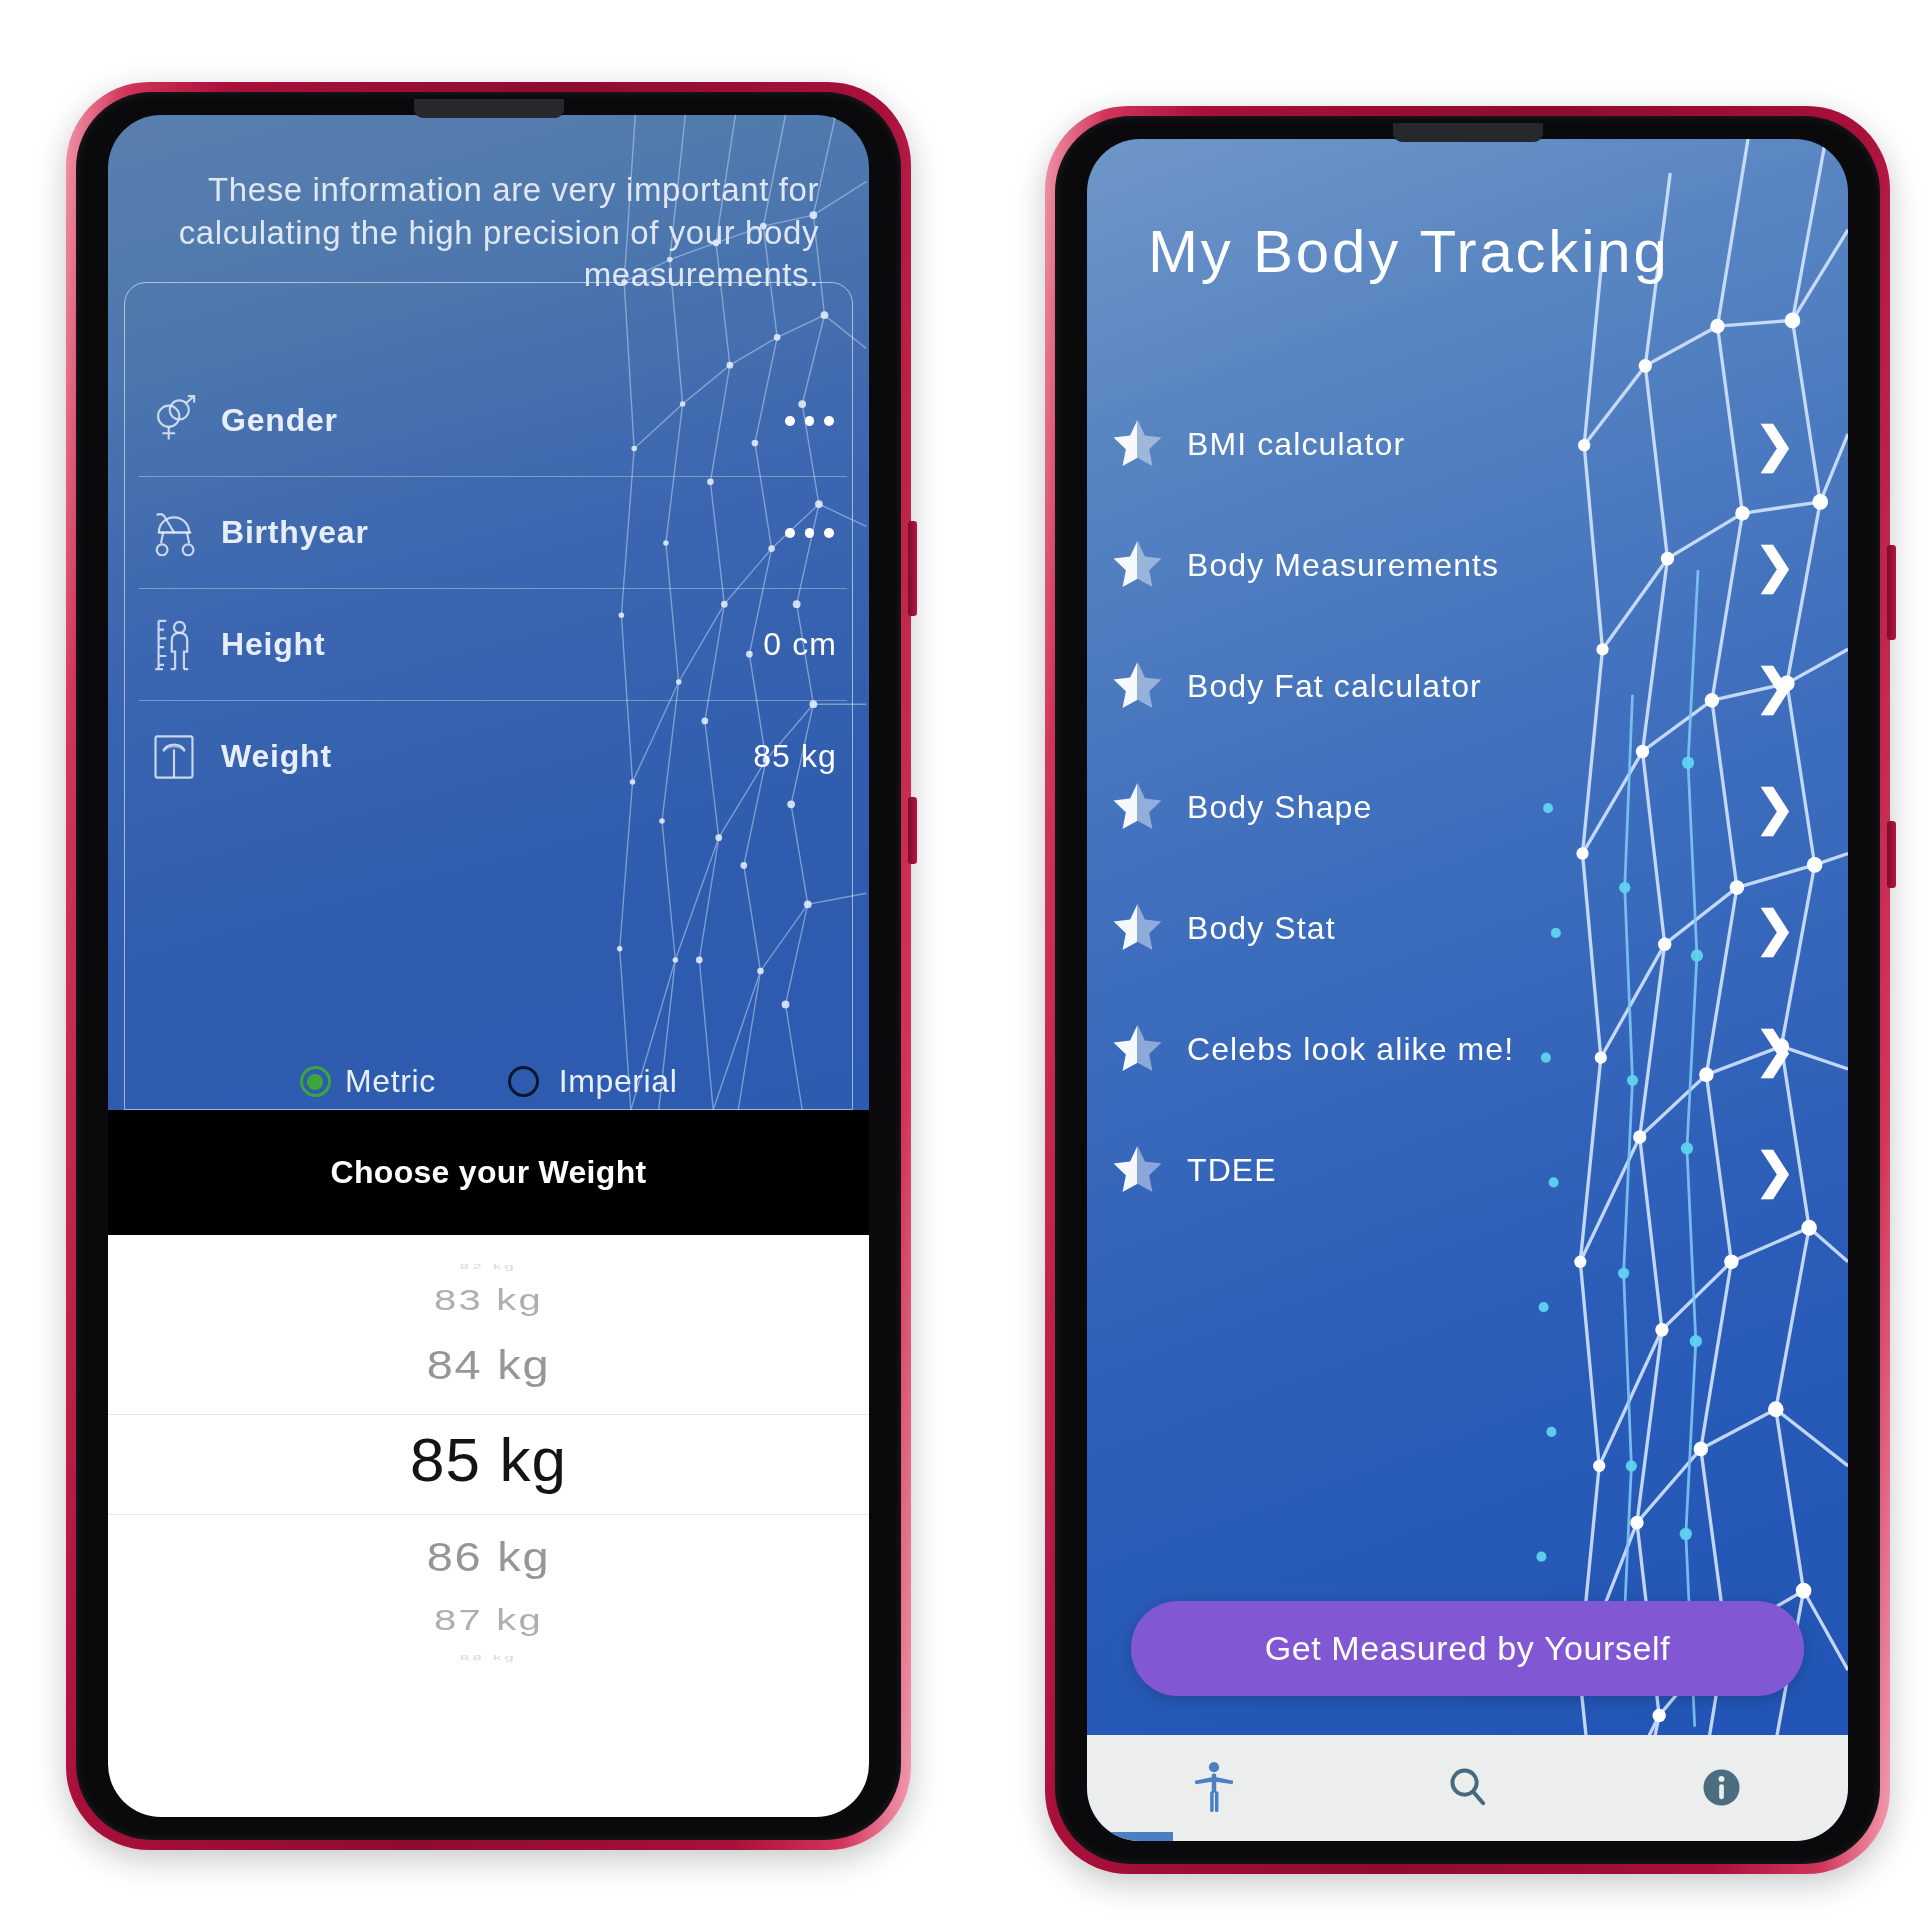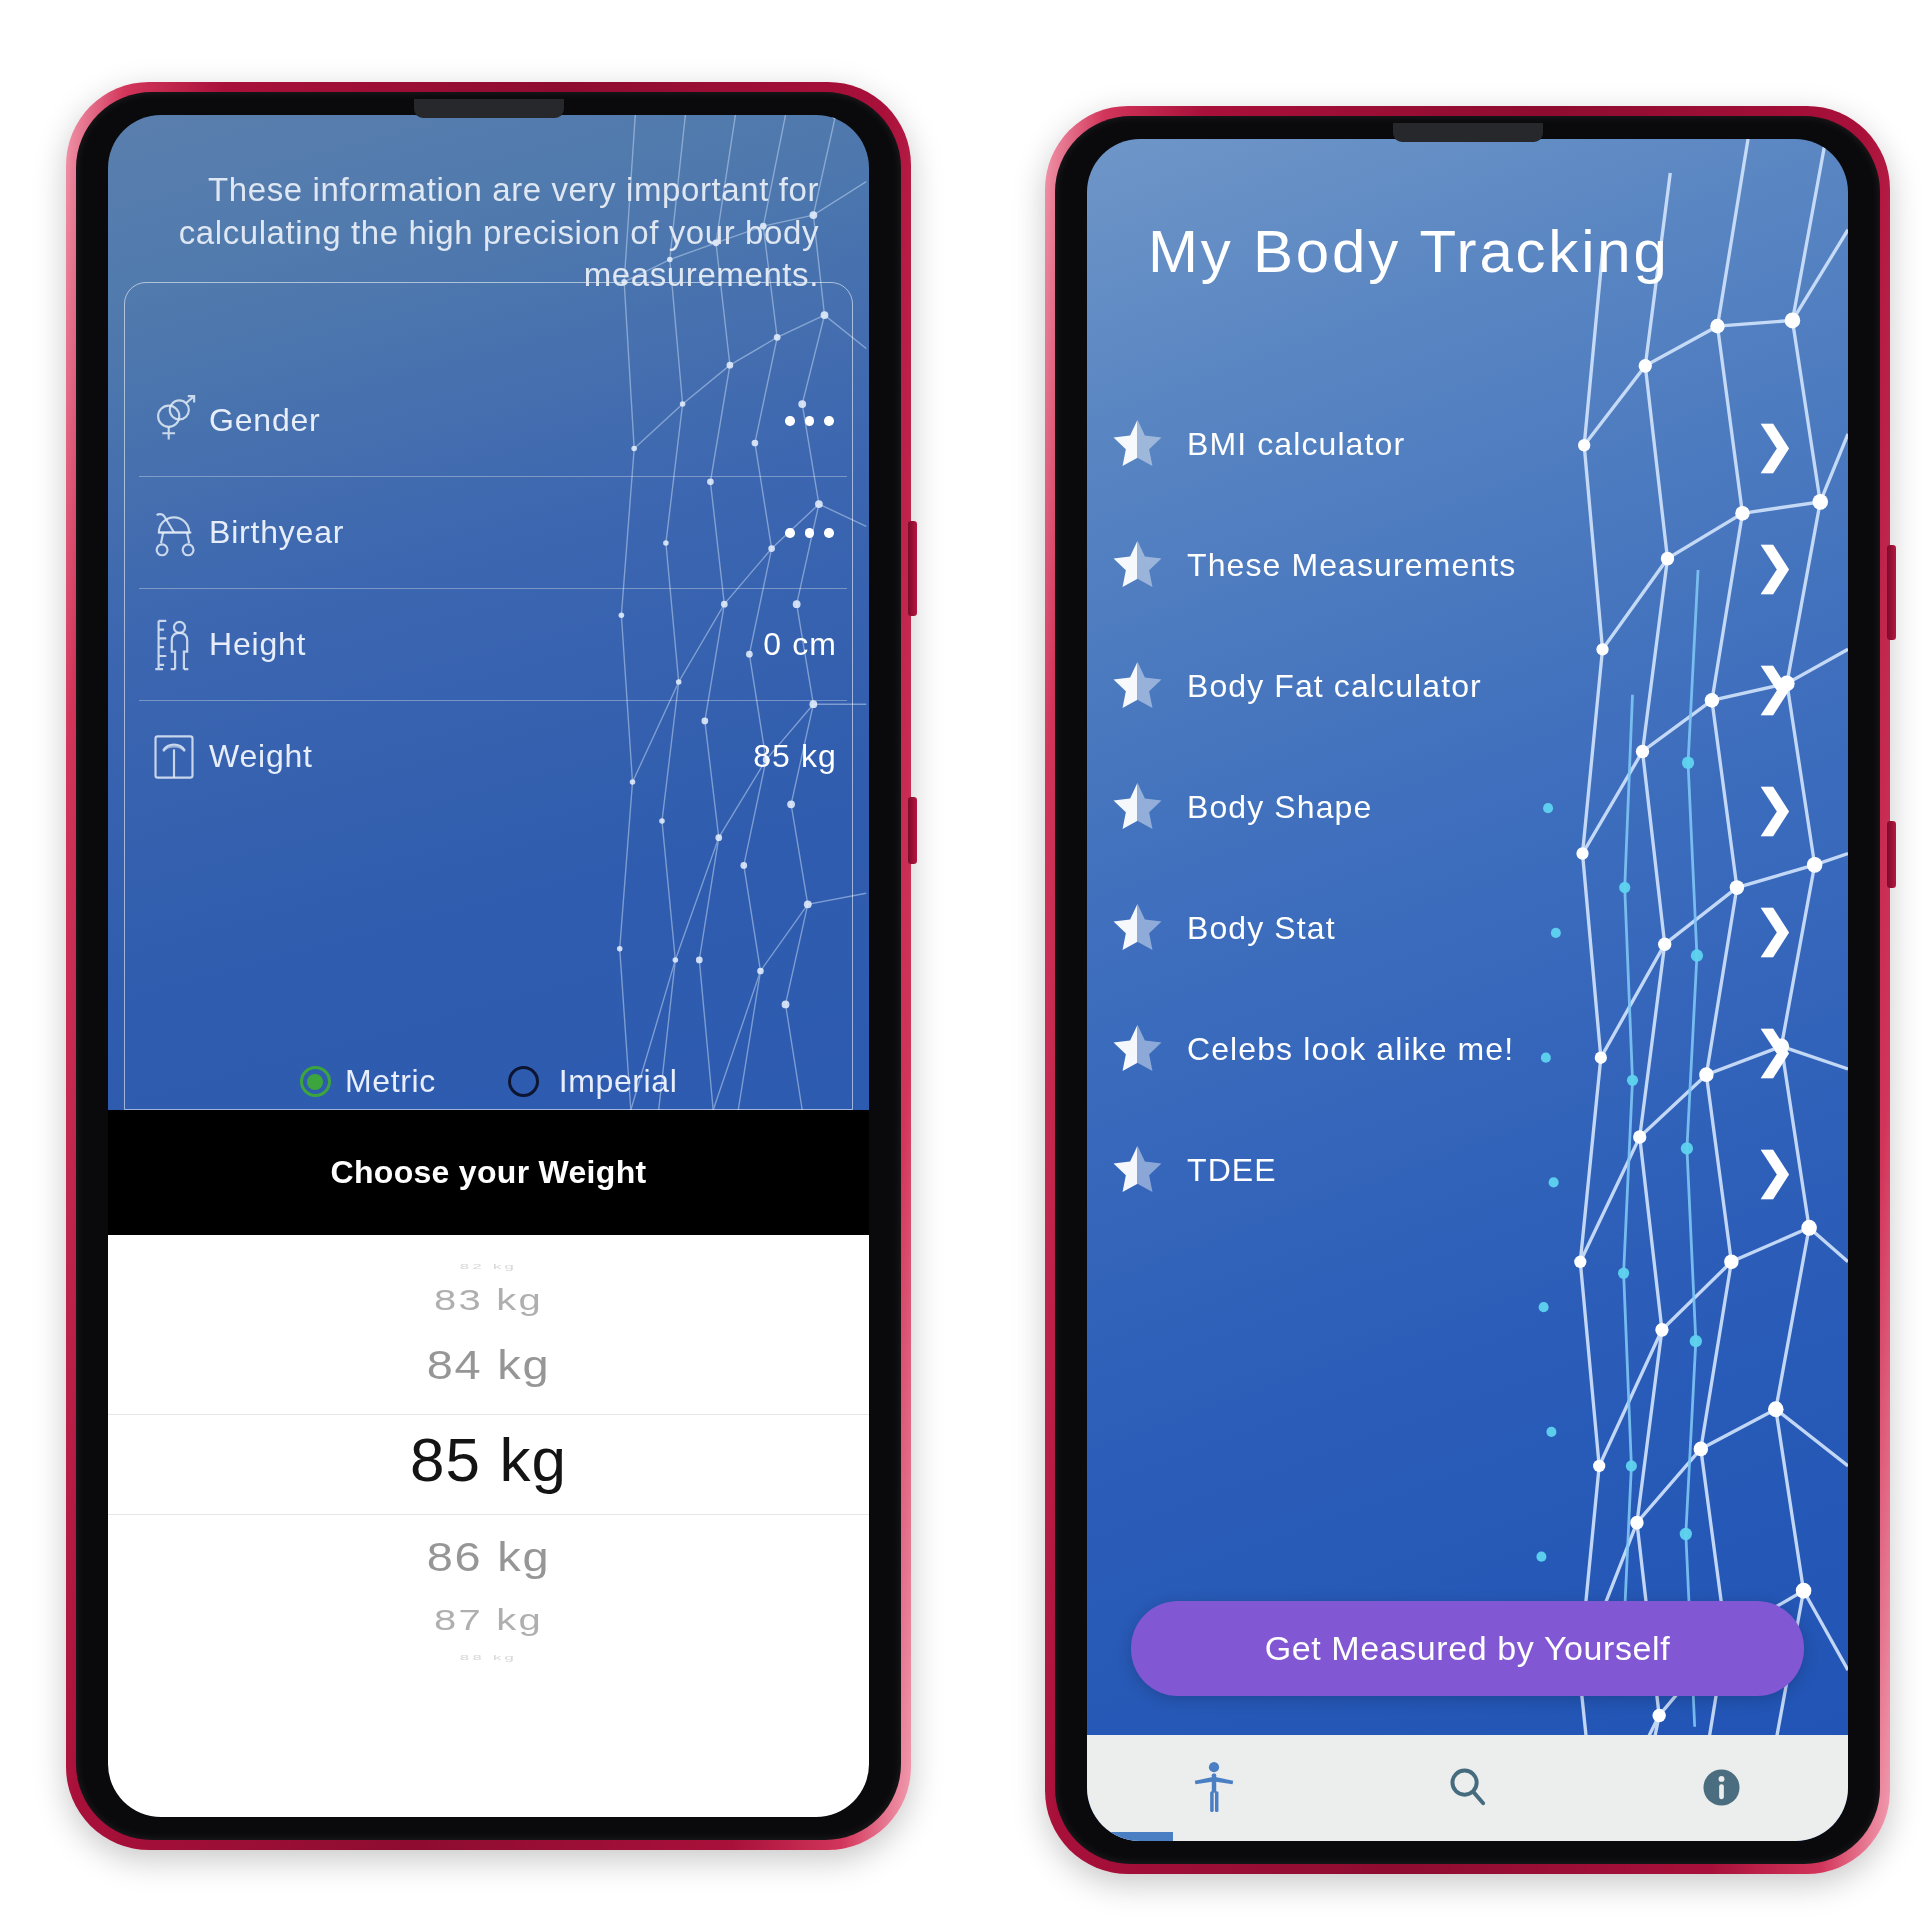--- a/index.html
+++ b/index.html
@@ -34,21 +34,21 @@
   .lead{position:absolute;left:50px;right:50px;top:54px;text-align:right;
         color:#dfe7f2;font-size:33px;line-height:1.28;font-weight:300;letter-spacing:0.6px;
         font-family:"Liberation Sans",sans-serif;}
 
   .rows{position:absolute;left:31px;right:22px;top:250px;}
   .frow{position:relative;height:111px;display:flex;align-items:center;
         border-bottom:1.1px solid rgba(255,255,255,.32);}
   .frow:last-child{border-bottom:none;}
   .ficon{width:70px;flex:0 0 70px;display:flex;align-items:center;justify-content:center;
          color:rgba(226,235,247,.85);}
-  .flabel{font-size:32px;color:#e7eefa;font-weight:400;letter-spacing:0.8px;}
+  .flabel{font-size:32px;color:#e7eefa;font-weight:700;letter-spacing:0.8px;margin-left:12px;}
   .fval{position:absolute;right:10px;font-size:32px;color:#ffffff;font-weight:400;letter-spacing:1.1px;}
   .dots{position:absolute;right:13.3px;display:flex;gap:10px;}
   .dots i{display:block;width:9.5px;height:9.5px;border-radius:50%;background:#ffffff;}
 
   .units{position:absolute;left:0;right:0;bottom:10px;display:flex;justify-content:center;
          align-items:center;gap:0;}
   .unit{display:flex;align-items:center;gap:14.5px;}
   .unit + .unit{margin-left:72px;gap:20px;}
   .radio{width:31px;height:31px;border-radius:50%;border:3.3px solid #0d1530;box-sizing:border-box;
          display:flex;align-items:center;justify-content:center;}
@@ -373,21 +373,21 @@
                   <svg width="57" height="57" viewBox="0 0 24 24">
                     <defs>
                         <linearGradient id="hg2" x1="0" x2="1" y1="0" y2="0">
                       <stop offset="50%" stop-color="#ffffff" stop-opacity="0.95"></stop>
                       <stop offset="50%" stop-color="#ffffff" stop-opacity="0.42"></stop>
                     </linearGradient>
                       </defs>
                     <path d="M12 1.6l3.1 6.6 7 .9-5.2 4.9 1.4 7.1L12 17.6 5.7 21.1l1.4-7.1L1.9 9.1l7-.9z" fill="url(#hg2)"></path>
                   </svg>
                 </div>
-                <div class="mlabel" data-bind="right_phone.menu_items.1.label">These Measurements</div>
+                <div class="mlabel" data-bind="right_phone.menu_items.1.label">Body Measurements</div>
                 <div class="chev">❯</div>
               </div>
 
               <div class="mitem">
                 <div class="star">
                   <svg width="57" height="57" viewBox="0 0 24 24">
                     <defs>
                         <linearGradient id="hg3" x1="0" x2="1" y1="0" y2="0">
                       <stop offset="50%" stop-color="#ffffff" stop-opacity="0.95"></stop>
                       <stop offset="50%" stop-color="#ffffff" stop-opacity="0.42"></stop>

